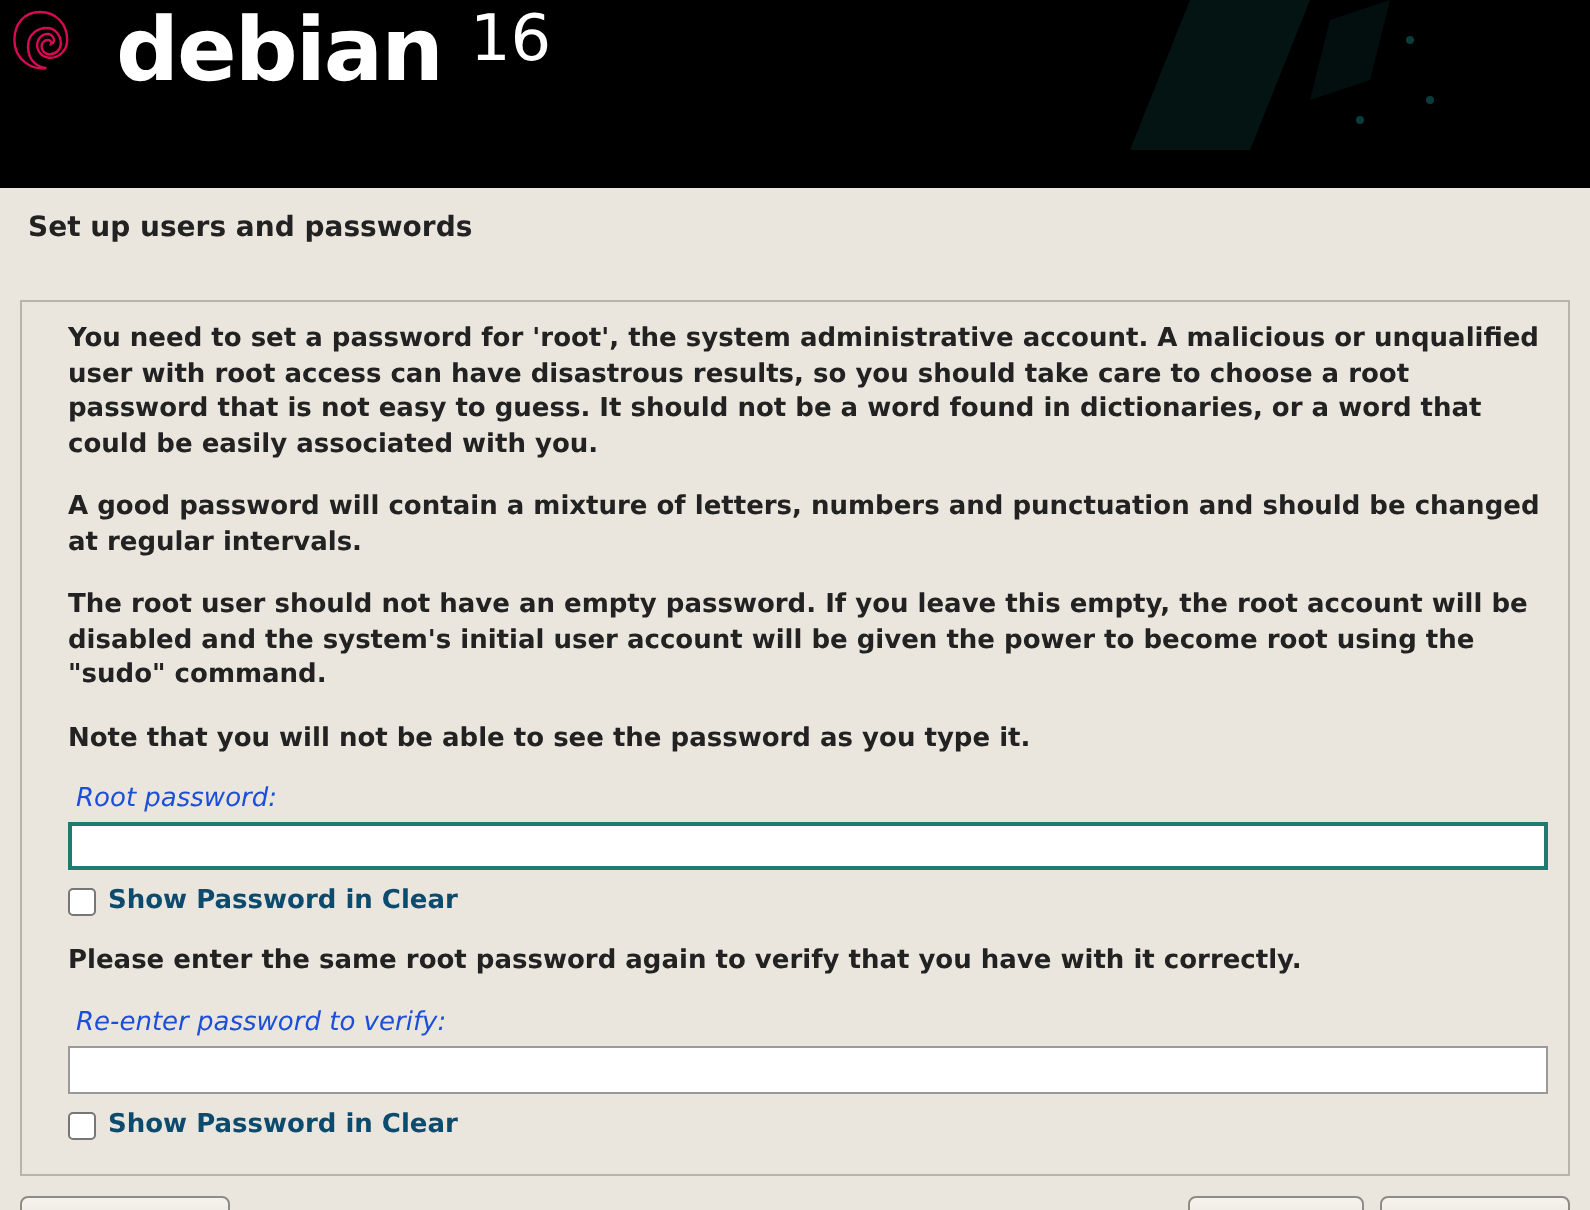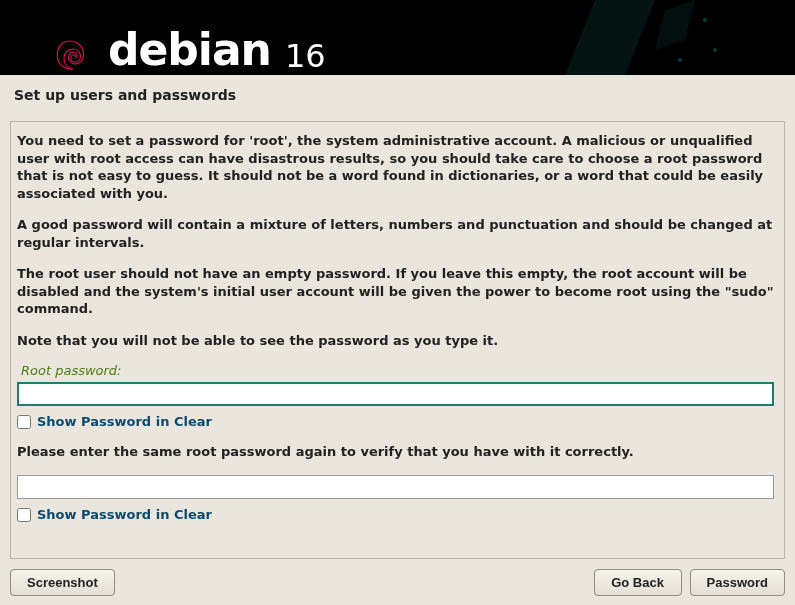--- a/index.html
+++ b/index.html
@@ -9,24 +9,23 @@
     }
     body {
       width: 795px;
       height: 605px;
       font-family: "DejaVu Sans", Arial, sans-serif;
       background: #eae6dd;
       overflow: hidden;
     }
     .header {
       background: #000000;
-      height: 75px;
+      height: 94px;
       display: flex;
-      align-items: flex-end;
-      padding-left: 50px;
+      align-items: flex-start;
       position: relative;
     }
     .swirl {
       width: 40px;
       height: 40px;
       margin-right: 18px;
     }
     .logo-text {
       color: #ffffff;
       font-size: 44px;
@@ -48,38 +47,38 @@
       opacity: 0.35;
       pointer-events: none;
     }
     .page-title {
       font-size: 14px;
       font-weight: bold;
       color: #222;
       padding: 12px 14px 10px 14px;
     }
     .content-panel {
-      margin: 8px 10px 10px 10px;
+      margin: 18px 10px 10px 10px;
       border: 1px solid #b8b4aa;
       background: #eae6dd;
-      padding: 10px 10px 14px 6px;
+      padding: 10px 10px 14px 23px;
       height: 438px;
       overflow: hidden;
     }
     .body-text {
       font-size: 13px;
       font-weight: bold;
       color: #222;
       line-height: 1.35;
       margin-bottom: 14px;
     }
     .field-label {
       font-size: 13px;
       font-style: italic;
-      color: #4d7c0f;
+      color: #1d4ed8;
       margin-bottom: 4px;
       padding-left: 4px;
     }
     .text-input {
       width: 100%;
       height: 24px;
       font-size: 13px;
       padding: 2px 4px;
       border: 1px solid #999;
       background: #ffffff;
@@ -155,20 +154,21 @@
   <div class="field-label">Root password:</div>
   <input type="password" class="text-input focused" value="" style="">
 
   <div class="checkbox-row">
     <input type="checkbox" style="">
     <span class="checkbox-label">Show Password in Clear</span>
   </div>
 
   <p class="body-text">Please enter the same root password again to verify that you have with it correctly.</p>
 
+  <div class="field-label">Re-enter password to verify:</div>
   <input type="password" class="text-input" value="" style="">
 
   <div class="checkbox-row">
     <input type="checkbox" style="">
     <span class="checkbox-label">Show Password in Clear</span>
   </div>
 </div>
 
 <div class="footer">
   <button class="btn">Screenshot</button>

